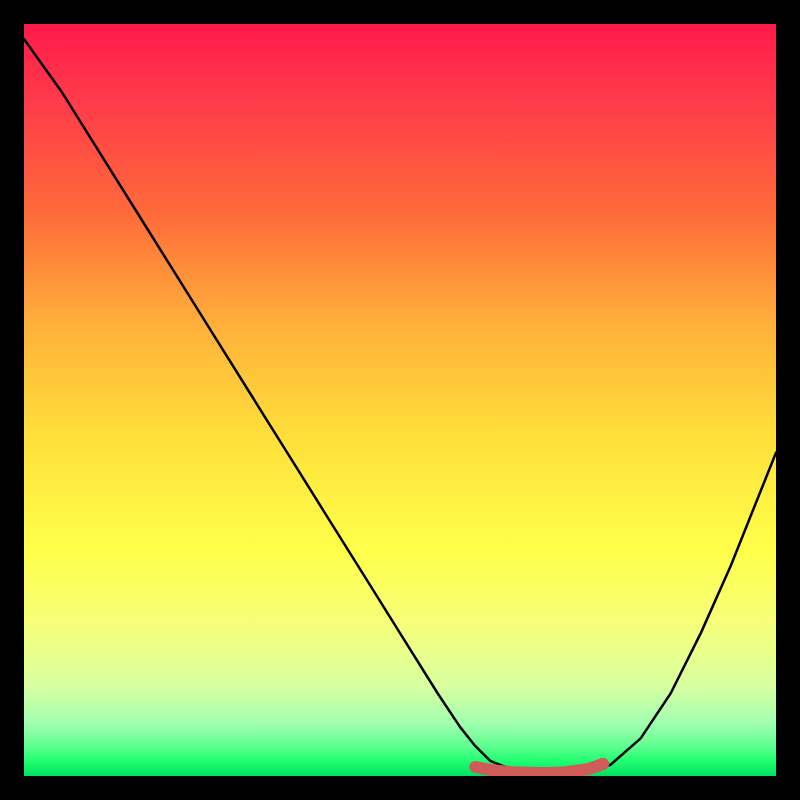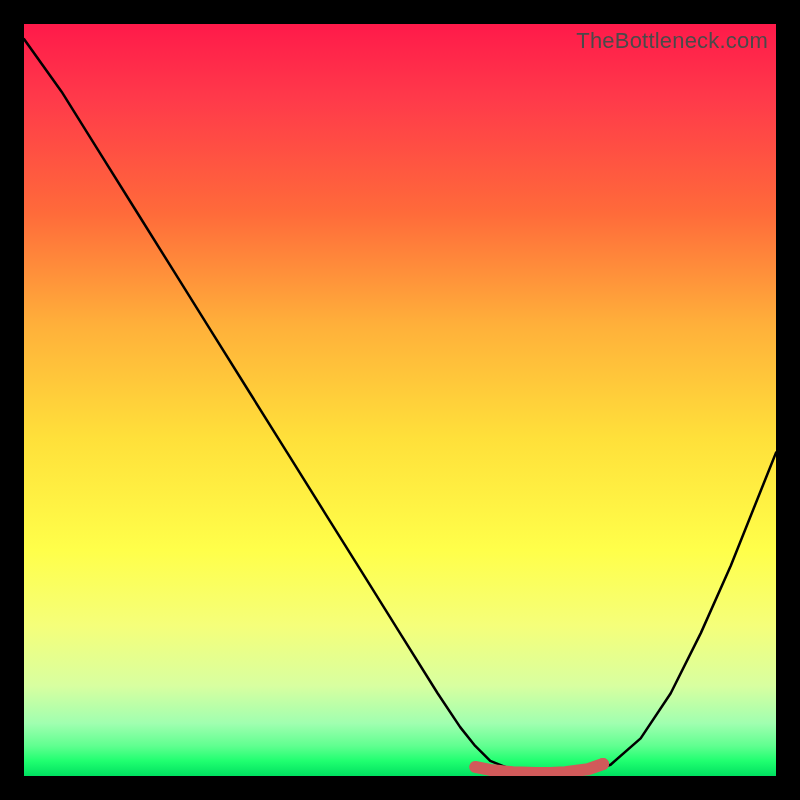--- a/index.html
+++ b/index.html
@@ -57,21 +57,20 @@
     z-index: 5;
   }
 </style>
 </head>
 <body>
 
 <div class="chart-container">
 
   <div class="plot-area">
 
-    <div class="watermark">TheBottleneck.com</div>
 
     <svg class="curve" viewBox="0 0 752 752" preserveAspectRatio="none">
       <g id="series-group">
           <path d="M0.00 15.04 L37.60 67.68 L75.20 127.84 L112.80 188.00 L150.40 248.16 L188.00 308.32 L225.60 368.48 L263.20 428.64 L300.80 488.80 L338.40 548.96 L376.00 609.12 L413.60 669.28 L436.16 703.12 L451.20 721.92 L466.24 736.96 L488.80 745.98 L511.36 748.99 L526.40 749.74 L541.44 749.74 L564.00 748.24 L586.56 740.72 L616.64 714.40 L646.72 669.28 L676.80 609.12 L706.88 541.44 L736.96 466.24 L752.00 428.64" fill="none" stroke="#000000" stroke-width="2.5" stroke-linecap="round" stroke-linejoin="round"></path>
           <path d="M451.20 742.98 L466.24 745.98 L488.80 748.24 L511.36 748.99 L526.40 748.99 L541.44 748.24 L564.00 745.23 L579.04 739.97" fill="none" stroke="#d15a5a" stroke-width="12" stroke-linecap="round" stroke-linejoin="round"></path>
         </g>
       <g id="marker-group">
           <circle cx="579.04" cy="739.97" r="6" fill="#d15a5a"></circle>
         </g>
     </svg>

